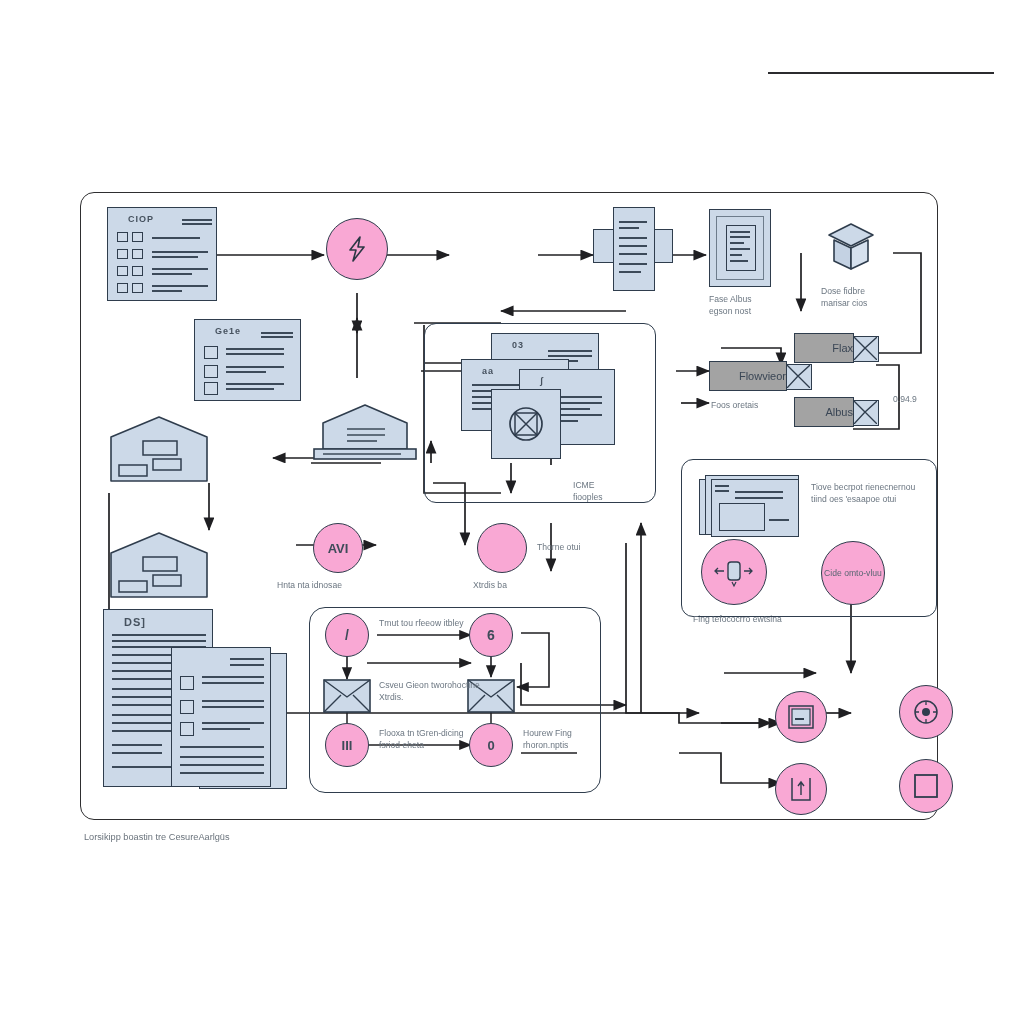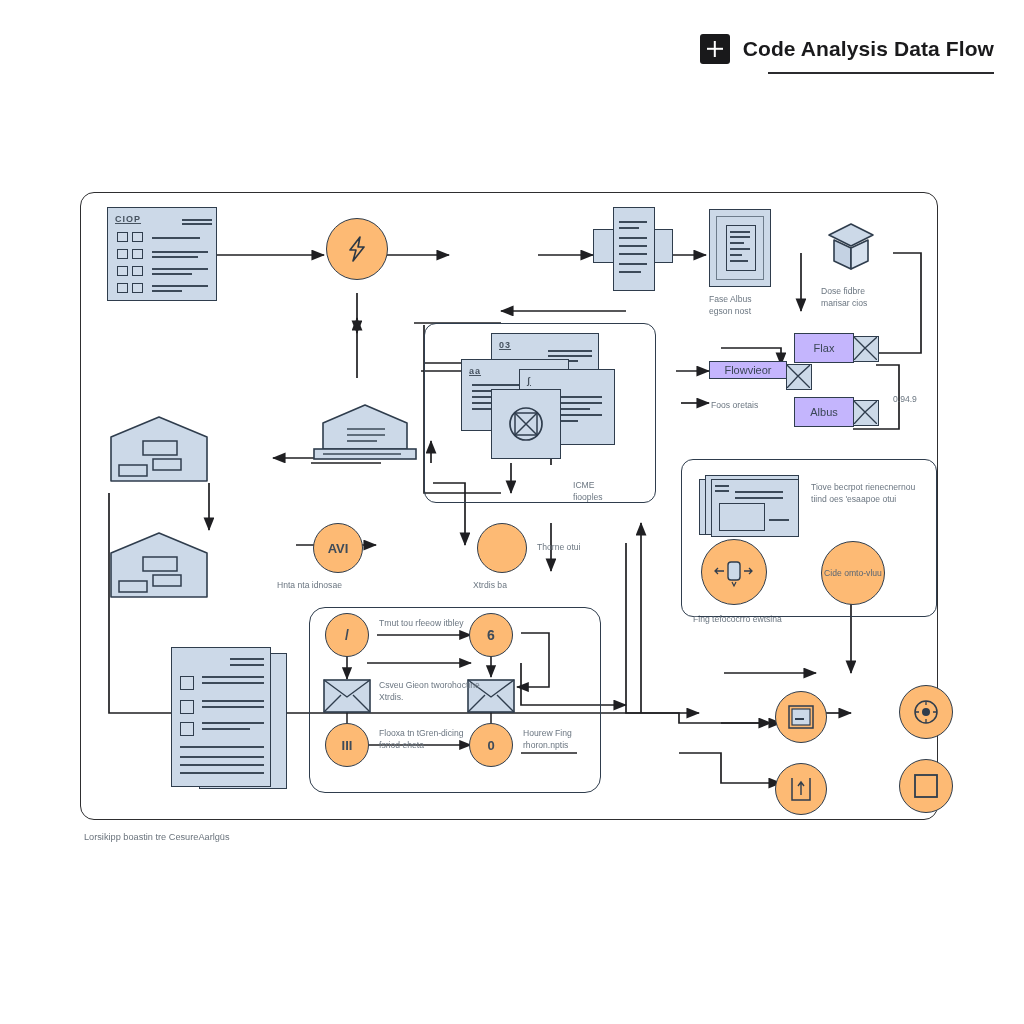--- a/index.html
+++ b/index.html
@@ -26,46 +26,42 @@
   }
   svg.wires{position:absolute;inset:0;width:100%;height:100%;overflow:visible;pointer-events:none;}
 
   
   .node{position:absolute;box-sizing:border-box;}
   .fill{background:#ccd9e8;border:1.6px solid #2f3d4d;}
   .cap{position:absolute;font-size:8.6px;color:#6b7681;line-height:12px;white-space:pre-line;}
 
   
   .doc{border:1.6px solid #2f3d4d;background:#ccd9e8;box-sizing:border-box;}
-  .doc .tag{position:absolute;left:7px;top:6px;font-size:9px;font-weight:700;color:#46525f;letter-spacing:1px;text-decoration:underline;}
+  .doc .tag{position:absolute;left:20px;top:6px;font-size:9px;font-weight:700;color:#46525f;letter-spacing:1px;}
   .ln{position:absolute;background:#3c4a59;height:1.6px;}
   .chk{position:absolute;border:1.5px solid #2f3d4d;background:#cfdbe9;box-sizing:border-box;}
 
   
-  .circ{border-radius:50%;background:#fdba74;border:1.6px solid #2f3d4d;position:absolute;
+  .circ{border-radius:50%;background:#f9a8d4;border:1.6px solid #2f3d4d;position:absolute;
         display:flex;align-items:center;justify-content:center;box-sizing:border-box;
         font-size:12px;color:#3e4b59;font-weight:600;}
 
   
-  .envbox{position:absolute;background:#c4b5fd;border:1.6px solid #2f3d4d;box-sizing:border-box;
-          display:flex;align-items:center;justify-content:center;font-size:11px;color:#3a4655;}
+  .envbox{position:absolute;background:#a3a3a3;border:1.6px solid #2f3d4d;box-sizing:border-box;
+          display:flex;align-items:center;justify-content:flex-end;font-size:11px;color:#3a4655;}
   .flap{position:absolute;right:-26px;top:2px;width:26px;height:26px;background:#ccd9e8;border:1.6px solid #2f3d4d;box-sizing:border-box;}
 
   .group{position:absolute;border:1.6px solid #2f3d4d;border-radius:12px;box-sizing:border-box;}
   .footer-note{position:absolute;left:84px;top:832px;font-size:9.2px;color:#6a737c;}
 </style>
 </head>
 <body>
 
 <div id="root">
 
-  <div class="header">
-    <div class="plus-box"></div>
-    <div class="header-title">Code Analysis Data Flow</div>
-  </div>
   <div class="header-rule"></div>
 
   <div class="canvas">
 
     <svg class="wires" viewBox="0 0 856 626">
       <defs>
         <marker id="ah" markerWidth="9" markerHeight="9" refX="7.4" refY="3.2" orient="auto">
           <path d="M0,0 L8,3.2 L0,6.4 z" fill="#1f1f22"></path>
         </marker>
       </defs>
@@ -173,20 +169,34 @@
     <div class="node" style="left:740px;top:26px;width:60px;height:54px;">
       <svg width="60" height="54" viewBox="0 0 60 54">
         <path d="M8,16 L30,5 L52,16 L30,27 Z" fill="#ccd9e8" stroke="#2f3d4d" stroke-width="1.6" stroke-linejoin="round"></path>
         <path d="M13,21 L13,42 L30,50 L30,29 Z" fill="#c4d2e3" stroke="#2f3d4d" stroke-width="1.6" stroke-linejoin="round"></path>
         <path d="M47,21 L47,42 L30,50 L30,29 Z" fill="#d6e1ee" stroke="#2f3d4d" stroke-width="1.6" stroke-linejoin="round"></path>
       </svg>
     </div>
     <div class="cap" style="left:740px;top:92px;width:96px;">Dose fidbre
 marisar cios</div>
 
+    <div class="doc node" style="left:113px;top:126px;width:107px;height:82px;">
+      <span class="tag">Ge1e</span>
+      <i class="ln" style="left:66px;top:12px;width:32px;"></i>
+        <i class="ln" style="left:66px;top:16px;width:32px;"></i>
+      <i class="chk" style="left:9px;top:26px;width:14px;height:13px;"></i>
+      <i class="ln" style="left:31px;top:28px;width:58px;"></i>
+        <i class="ln" style="left:31px;top:33px;width:58px;"></i>
+      <i class="chk" style="left:9px;top:45px;width:14px;height:13px;"></i>
+      <i class="ln" style="left:31px;top:46px;width:58px;"></i>
+        <i class="ln" style="left:31px;top:51px;width:40px;"></i>
+      <i class="chk" style="left:9px;top:62px;width:14px;height:13px;"></i>
+      <i class="ln" style="left:31px;top:63px;width:58px;"></i>
+        <i class="ln" style="left:31px;top:68px;width:48px;"></i>
+    </div>
 
     <div class="node" style="left:230px;top:208px;width:108px;height:62px;">
       <svg width="108" height="62" viewBox="0 0 108 62">
         <path d="M12,22 L54,4 L96,22 L96,48 L12,48 Z" fill="#ccd9e8" stroke="#2f3d4d" stroke-width="1.6" stroke-linejoin="round"></path>
         <rect x="3" y="48" width="102" height="10" fill="#ccd9e8" stroke="#2f3d4d" stroke-width="1.6"></rect>
         <g stroke="#3c4a59" stroke-width="1.6">
           <path d="M36,28 H74"></path>
             <path d="M36,34 H74"></path>
             <path d="M36,40 H66"></path>
             <path d="M12,53 H90"></path>
@@ -223,21 +233,21 @@
           <rect x="12" y="12" width="22" height="22" fill="none" stroke="#2f3d4d" stroke-width="1.5"></rect>
           <path d="M12,12 L34,34 M34,12 L12,34" stroke="#2f3d4d" stroke-width="1.5"></path>
         </svg>
       </div>
     </div>
     <div class="cap" style="left:492px;top:286px;width:70px;">ICME
 fiooples</div>
 
     <div class="group" style="left:343px;top:130px;width:232px;height:180px;"></div>
 
-    <div class="envbox" style="left:628px;top:168px;width:78px;height:18px;">
+    <div class="envbox" style="left:628px;top:168px;width:78px;height:30px;">
       <span>Flowvieor</span>
       <span class="flap">
         <svg width="23" height="23" viewBox="0 0 23 23">
             <path d="M0,0 L11,11 L23,0 M0,23 L11,11 L23,23" fill="none" stroke="#2f3d4d" stroke-width="1.3"></path>
           </svg>
       </span>
     </div>
     <div class="cap" style="left:630px;top:206px;width:90px;">Foos oretais</div>
 
     <div class="envbox" style="left:713px;top:140px;width:60px;height:30px;">
@@ -308,20 +318,39 @@
         <path d="M18,26 L20,30 L22,26" stroke="#2f3d4d" stroke-width="1.2" fill="none"></path>
       </svg>
     </div>
     <div class="cap" style="left:612px;top:420px;width:140px;">Fing tefococrro ewtsina</div>
 
     <div class="circ" style="left:740px;top:348px;width:64px;height:64px;font-size:8.6px;font-weight:400;color:#5a6673;">
       <span>Cide omto-vluu</span>
     </div>
 
     <div class="node" style="left:22px;top:416px;width:182px;height:184px;">
+      <div class="doc" style="position:absolute;left:0;top:0;width:110px;height:178px;">
+        <span class="tag" style="font-size:11px;">DS]</span>
+        <i class="ln" style="left:8px;top:24px;width:94px;"></i>
+          <i class="ln" style="left:8px;top:30px;width:94px;"></i>
+        <i class="ln" style="left:8px;top:36px;width:94px;"></i>
+          <i class="ln" style="left:8px;top:44px;width:94px;"></i>
+        <i class="ln" style="left:8px;top:52px;width:94px;"></i>
+          <i class="ln" style="left:8px;top:60px;width:94px;"></i>
+        <i class="ln" style="left:8px;top:68px;width:94px;"></i>
+          <i class="ln" style="left:8px;top:78px;width:94px;"></i>
+        <i class="ln" style="left:8px;top:86px;width:94px;"></i>
+          <i class="ln" style="left:8px;top:94px;width:94px;"></i>
+        <i class="ln" style="left:8px;top:104px;width:94px;"></i>
+          <i class="ln" style="left:8px;top:112px;width:94px;"></i>
+        <i class="ln" style="left:8px;top:120px;width:94px;"></i>
+          <i class="ln" style="left:8px;top:134px;width:50px;"></i>
+        <i class="ln" style="left:8px;top:142px;width:50px;"></i>
+          <i class="ln" style="left:8px;top:156px;width:94px;"></i>
+      </div>
       <div class="fill" style="position:absolute;left:96px;top:44px;width:86px;height:134px;"></div>
       <div class="doc" style="position:absolute;left:68px;top:38px;width:100px;height:140px;">
         <i class="ln" style="left:58px;top:10px;width:34px;"></i>
           <i class="ln" style="left:58px;top:16px;width:34px;"></i>
         <i class="chk" style="left:8px;top:28px;width:14px;height:14px;"></i>
         <i class="ln" style="left:30px;top:28px;width:62px;"></i>
           <i class="ln" style="left:30px;top:34px;width:62px;"></i>
         <i class="chk" style="left:8px;top:52px;width:14px;height:14px;"></i>
         <i class="ln" style="left:30px;top:52px;width:62px;"></i>
           <i class="ln" style="left:30px;top:58px;width:62px;"></i>

